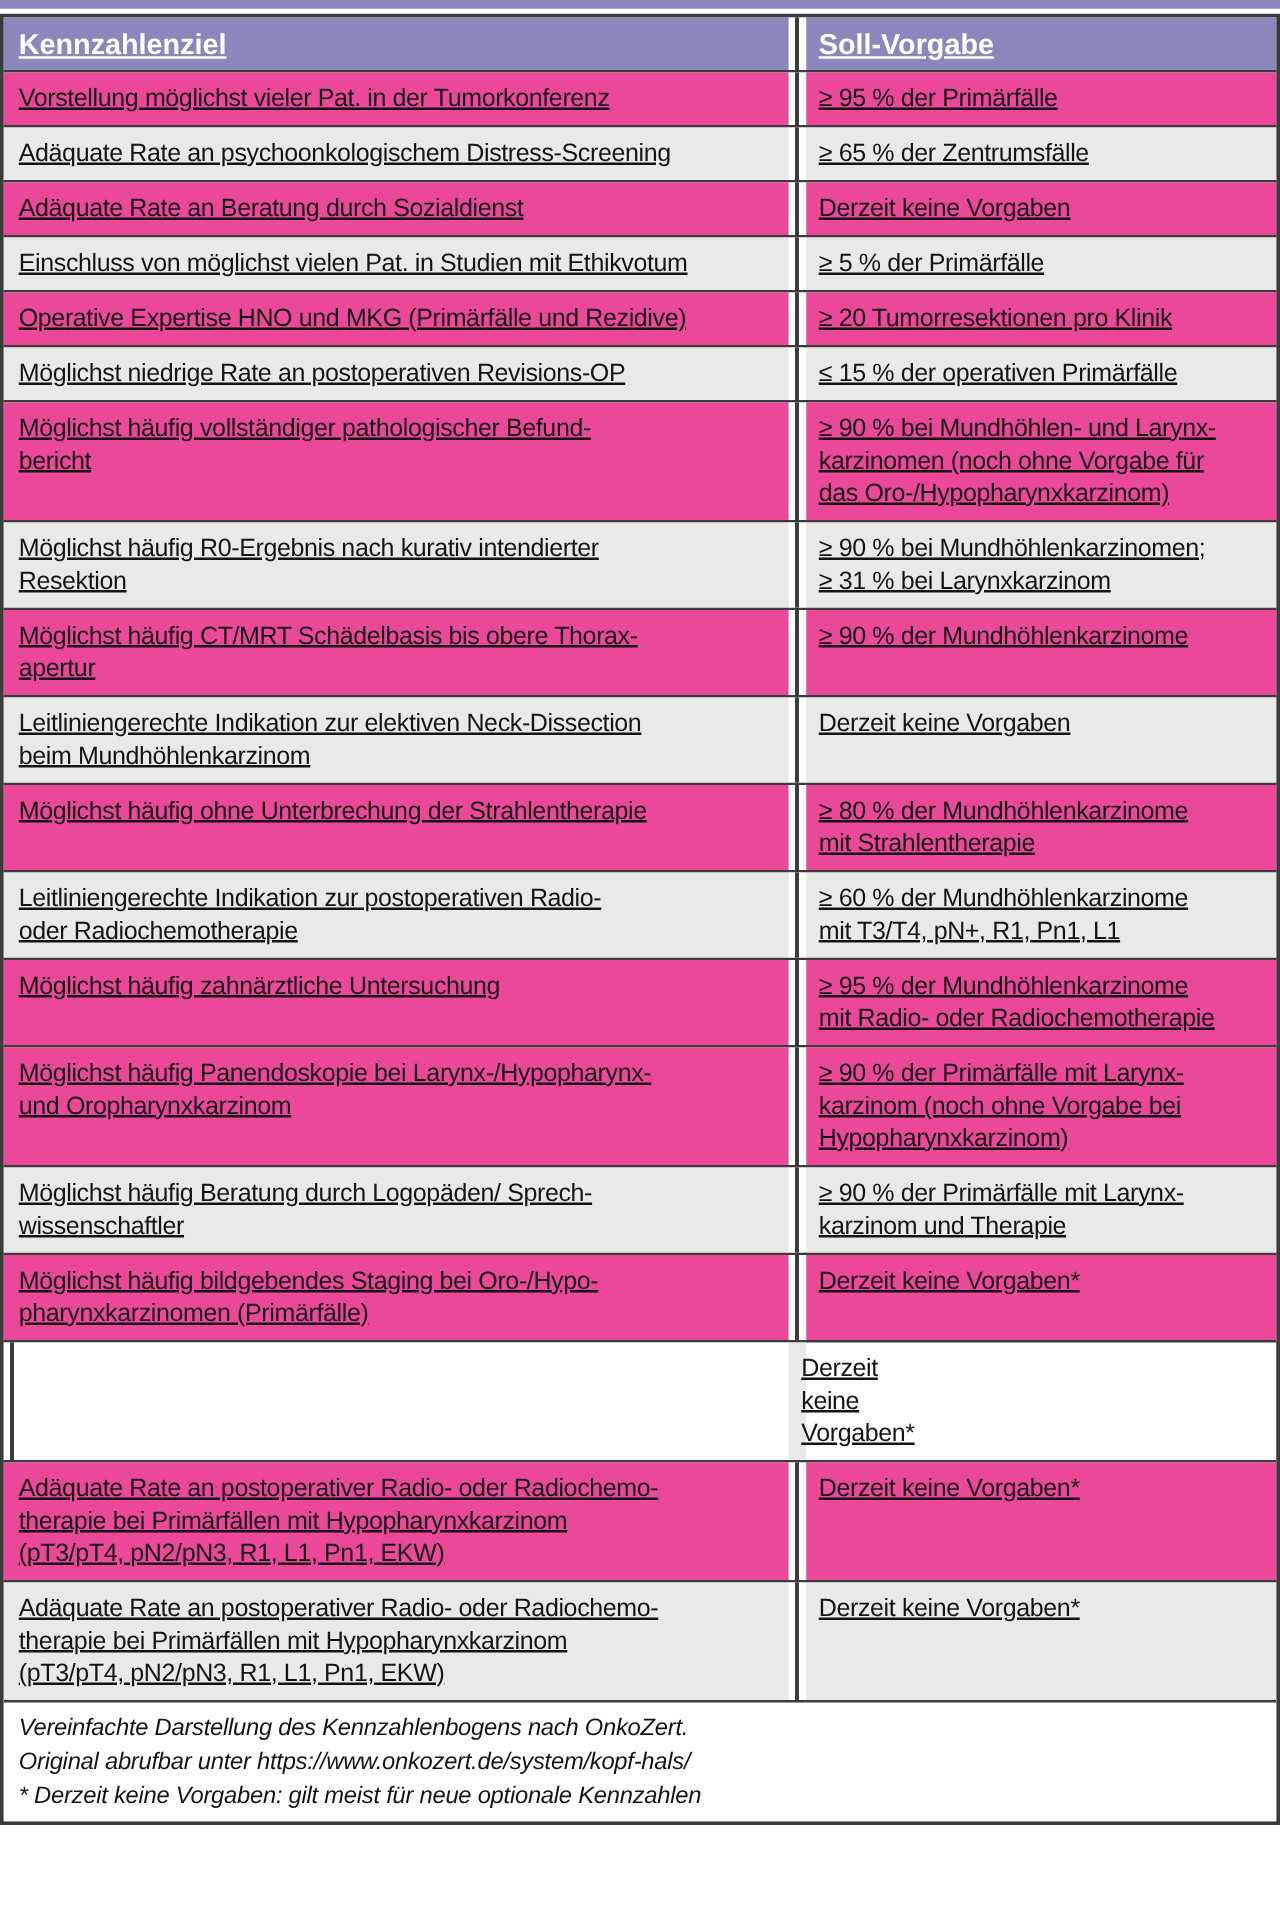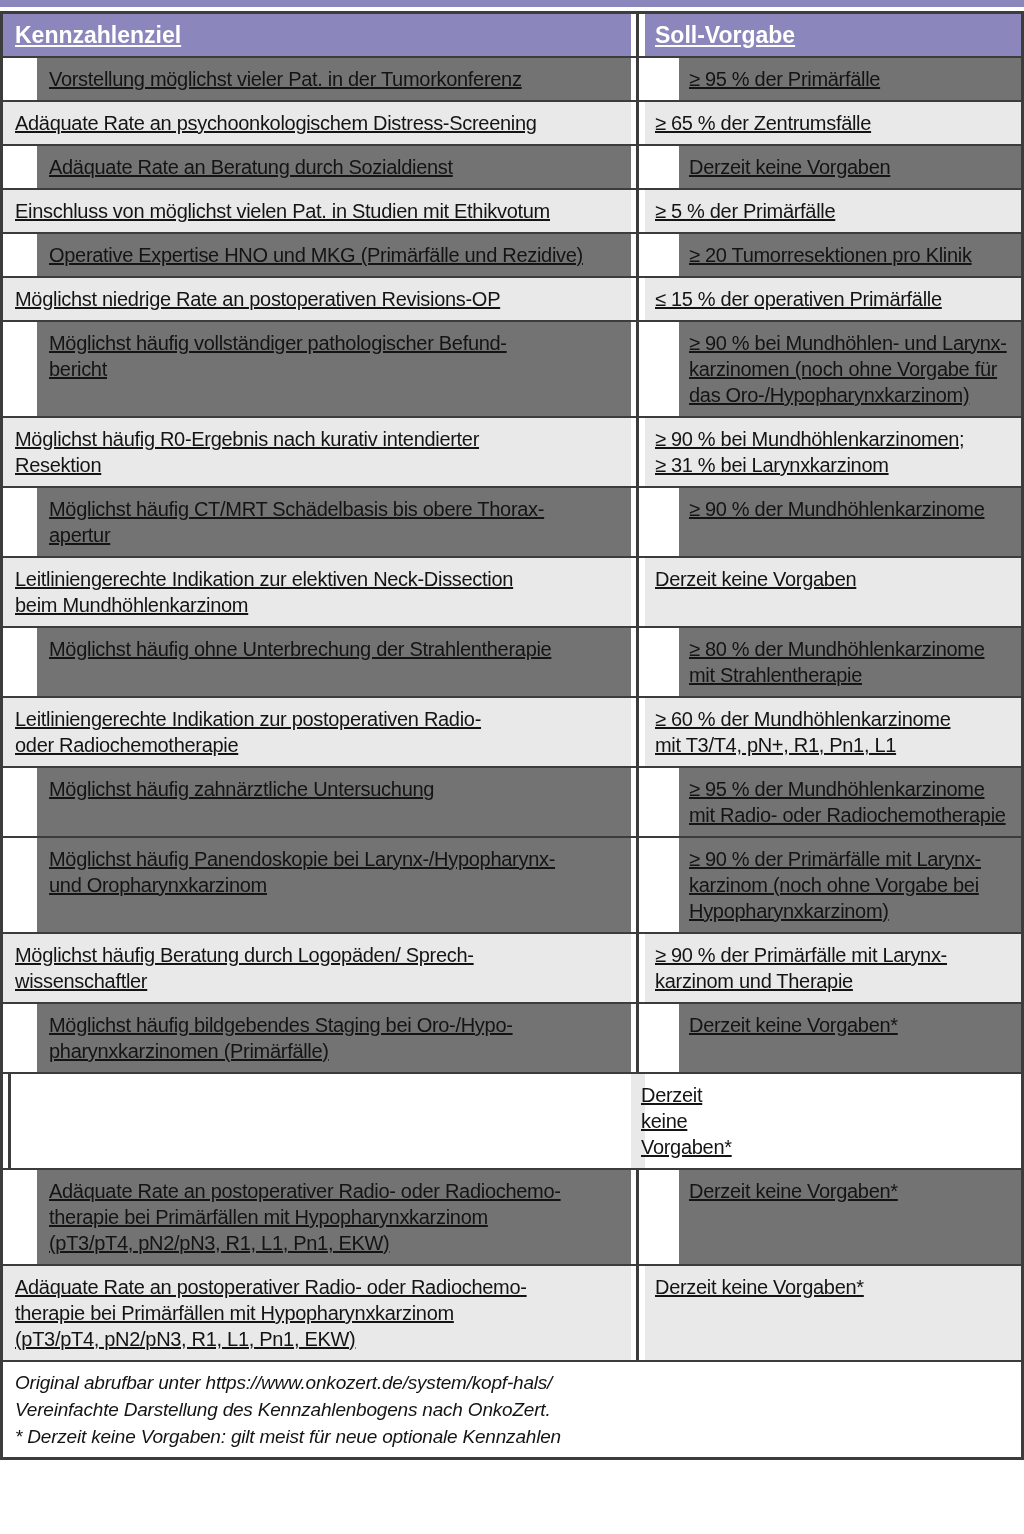--- a/index.html
+++ b/index.html
@@ -46,21 +46,21 @@
   .row.head .cell{
     background:var(--purple);
     color:#ffffff;
     font-weight:bold;
     font-size:23px;
     line-height:28px;
     letter-spacing:0;
     padding-top:7px;
     padding-bottom:7px;
   }
-  .row.white .cell{background:#737373;margin-left:34px;}
+  .row.white .cell{background:#ec4899;}
   .row.gray .cell{background:var(--gray);}
   .foot{
     border-top:2px solid var(--border);
     background:#ffffff;
     padding:7px 12px;
   }
   .fline{
     font-style:italic;
     font-size:19px;
     line-height:27px;
@@ -193,19 +193,19 @@
         <div class="row gray">
           <div class="cell left">Adäquate Rate an postoperativer Radio- oder Radiochemo-
 therapie bei Primärfällen mit Hypopharynxkarzinom
 (pT3/pT4, pN2/pN3, R1, L1, Pn1, EKW)</div>
           <div class="gut"></div>
           <div class="cell right">Derzeit keine Vorgaben*</div>
         </div>
       </div>
 
     <div class="foot">
+      <div class="fline">Vereinfachte Darstellung des Kennzahlenbogens nach OnkoZert.</div>
       <div class="fline">Original abrufbar unter https://www.onkozert.de/system/kopf-hals/</div>
-      <div class="fline">Vereinfachte Darstellung des Kennzahlenbogens nach OnkoZert.</div>
       <div class="fline">* Derzeit keine Vorgaben: gilt meist für neue optionale Kennzahlen</div>
     </div>
 
   </div>
 </div>
 
 </body></html>

